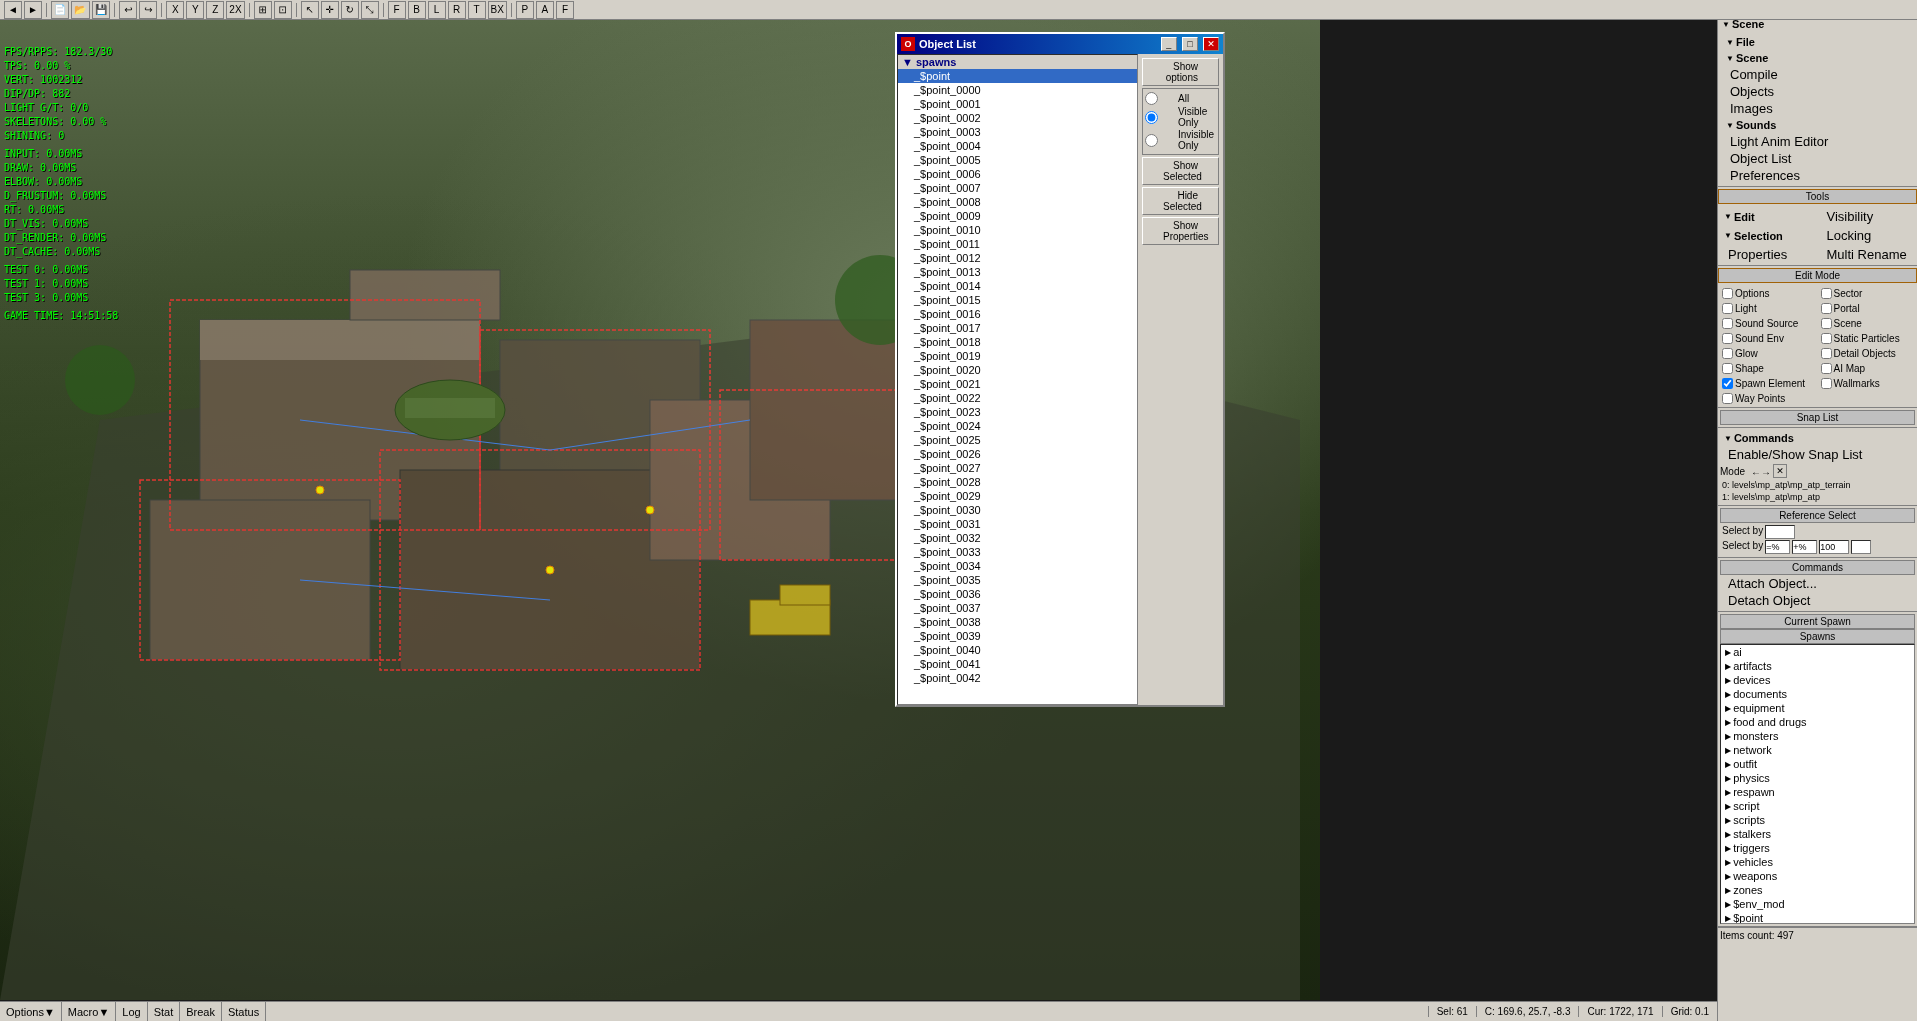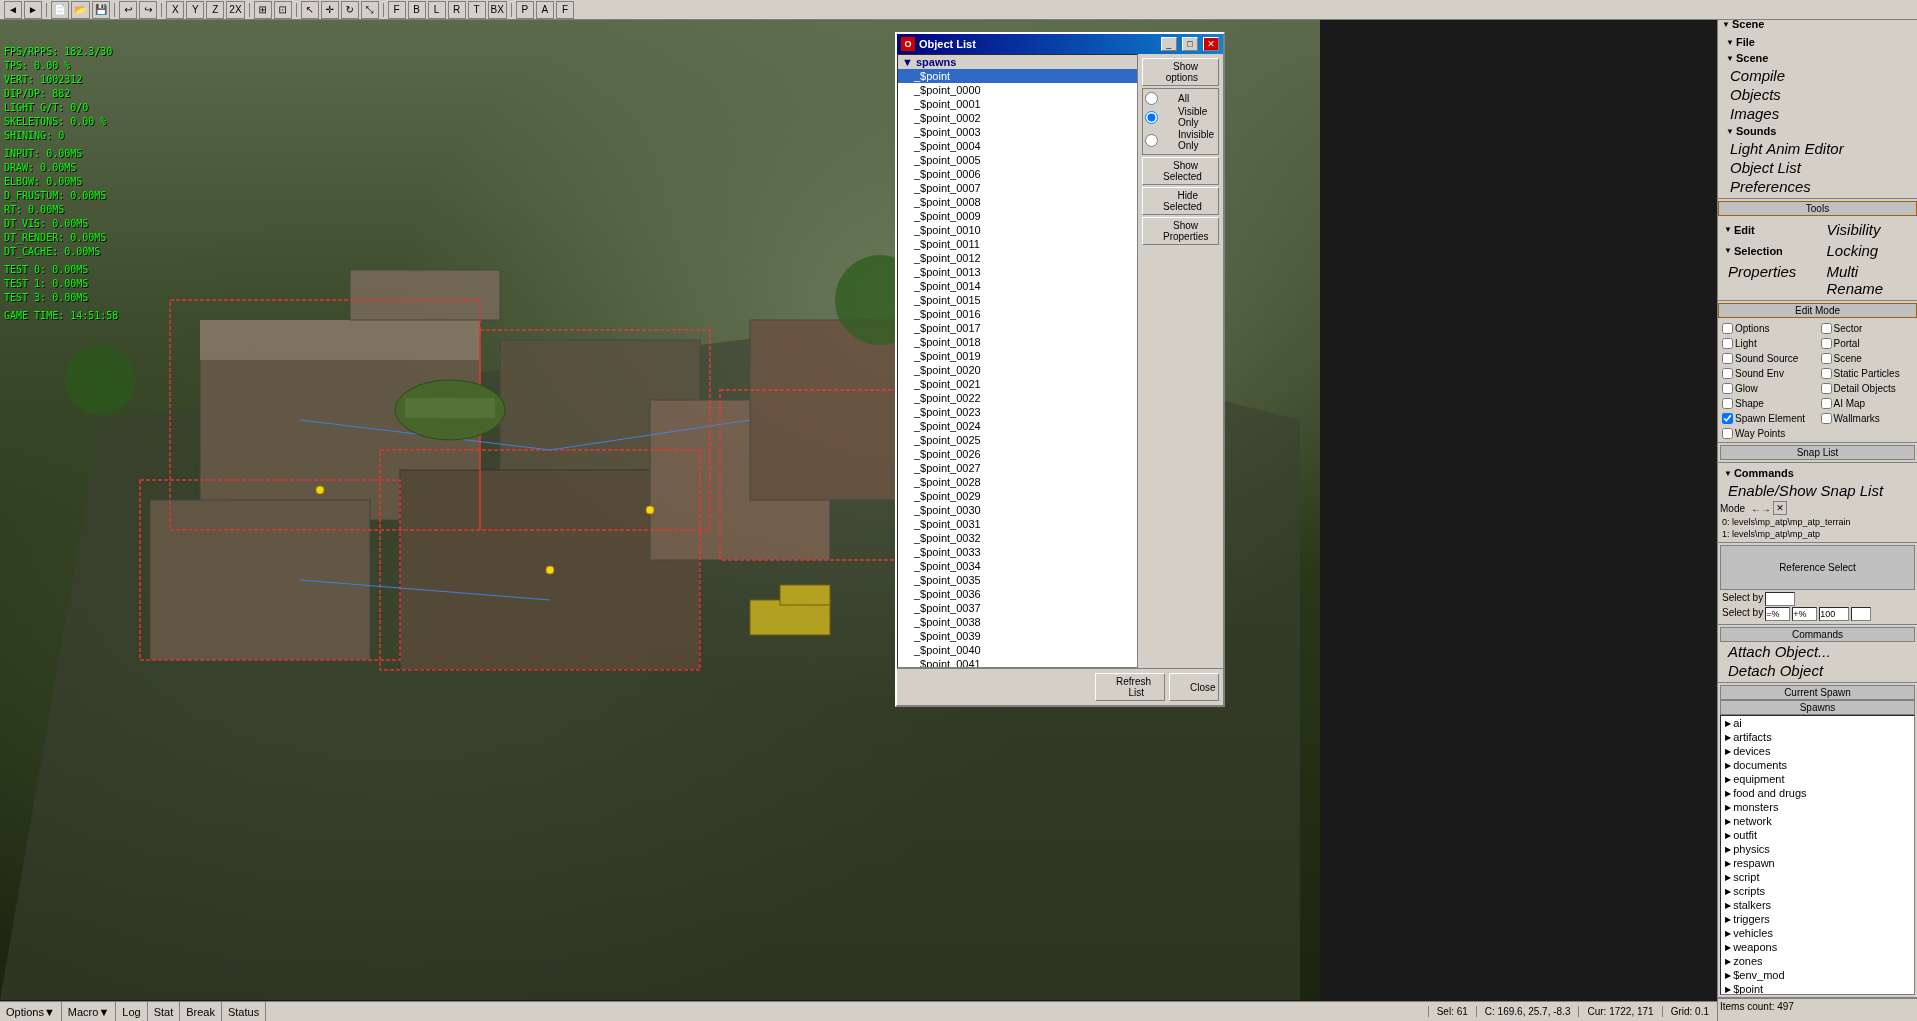--- a/index.html
+++ b/index.html
@@ -248,22 +248,21 @@
       color: #000;
     }
 
     .panel-section-body {
       padding: 2px 4px;
     }
 
     .panel-menu-item {
       padding: 1px 8px;
       cursor: pointer;
-      font-size: 15px;
-      font-style: italic;
+      font-size: 13px;
     }
 
     .panel-title {
       background: linear-gradient(90deg, #000080, #1084d0);
       color: white;
       text-align: center;
       padding: 2px;
       font-size: 11px;
       font-weight: bold;
     }
@@ -318,21 +317,21 @@
       align-items: center;
       gap: 2px;
       margin: 1px 0;
     }
 
     .ref-select-header {
       text-align: center;
       font-size: 10px;
       background: #c0c0c0;
       border: 1px solid #808080;
-      padding: 16px;
+      padding: 1px;
       margin-bottom: 2px;
     }
 
     .ref-select-row {
       display: flex;
       gap: 2px;
       font-size: 10px;
       margin: 1px 2px;
     }
 
@@ -626,24 +625,20 @@
           <label for="r-inv">Invisible Only</label>
         </div>
       </div>
 
       <div class="obj-btn">Show Selected</div>
       <div class="obj-btn">Hide Selected</div>
       <div class="obj-btn">Show Properties</div>
     </div>
   </div>
 
-  <div id="object-list-footer">
-    <button class="obj-btn" style="width:70px">Refresh List</button>
-    <button class="obj-btn" style="width:50px">Close</button>
-  </div>
 </div>
 
 <div id="right-panel">
   <div class="panel-title">Toolbar</div>
 
   <div class="panel-section">
     <div class="panel-section-header">
       <span class="arrow">▼</span>
       <span>Scene</span>
     </div>

